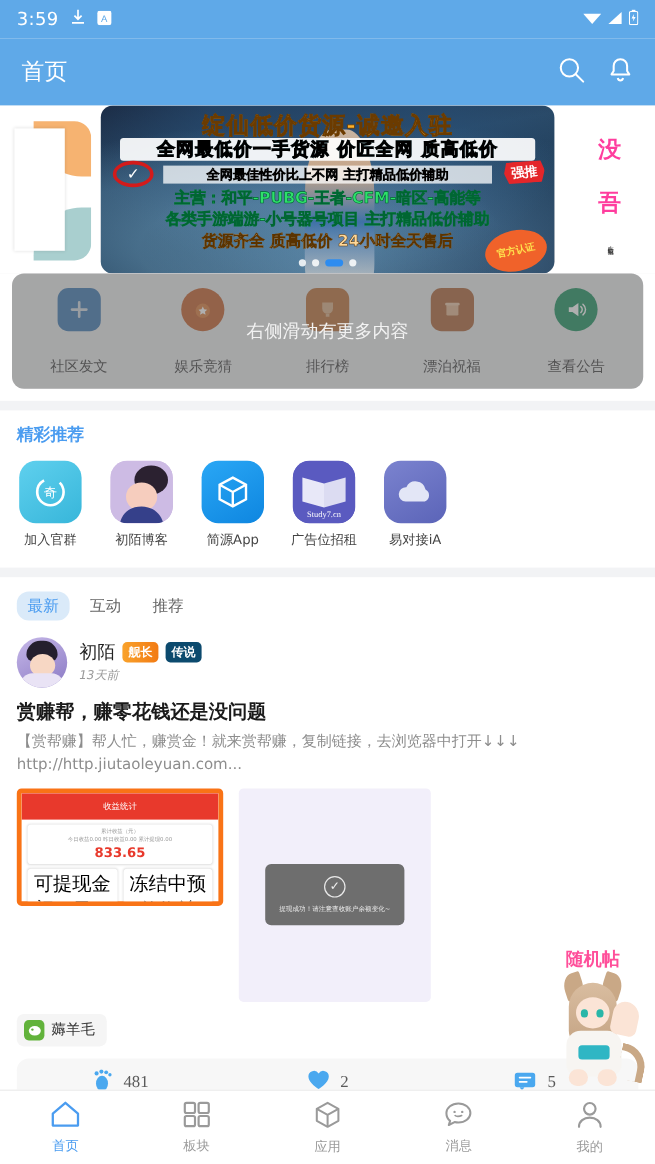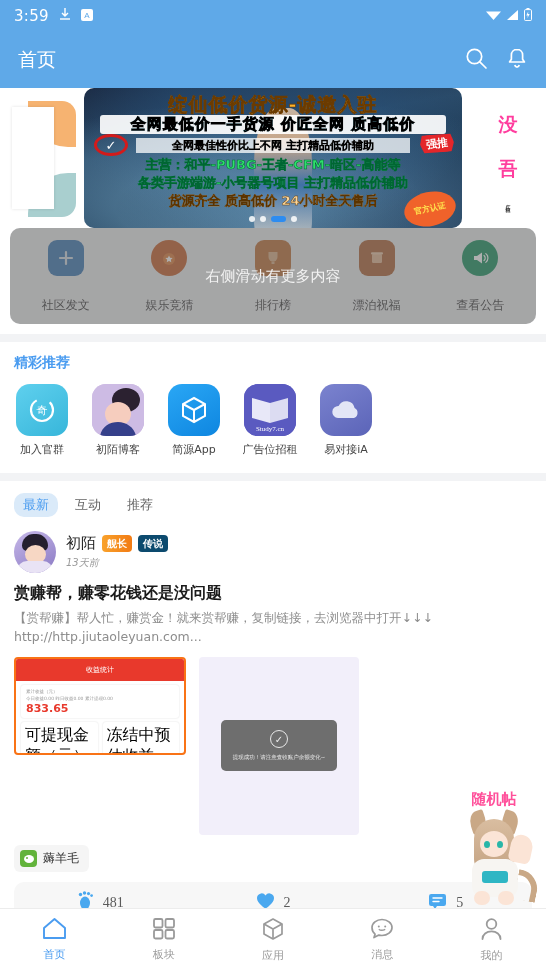--- a/index.html
+++ b/index.html
@@ -139,21 +139,21 @@
   .avatar .cloth { position:absolute; left:3px; bottom:0; width:36px; height:12px;
                    background:#e9e3f5; border-radius:10px 10px 0 0; }
   .p-name-row { display:flex; align-items:center; gap:6px; }
   .p-name { font-size:15px; color:#222; }
   .bdg { font-size:10px; color:#fff; padding:1.5px 5px; border-radius:4px; font-weight:bold; }
   .p-time { font-size:10px; color:#9a9a9a; margin-top:3px;font-style:italic; }
   .p-title { font-size:16px; font-weight:bold; color:#1a1a1a; margin:10px 0 4px; }
   .p-body { font-size:12.5px; color:#8d8d8d; line-height:1.55; }
   .p-imgs { display:flex; gap:13px; margin-top:10px; }
   .thumb1 { width:172px; height:98px; border-radius:4px; overflow:hidden; background:#fff;
-            border:2px solid #f97316; position:relative; }
+            border:4px solid #f97316; position:relative;text-align:center; }
   .t1-top { height:22px; background:#e8392c; display:flex; align-items:center;
             justify-content:center; color:#fff; font-size:7px; }
   .t1-card { margin:4px 5px; background:#fff; border-radius:3px; box-shadow:0 0 2px rgba(0,0,0,.14);
              padding:3px 5px; }
   .t1-card .lbl { font-size:4.5px; color:#999; line-height:1.6; }
   .t1-card .amt { font-size:11px; color:#e8392c; font-weight:bold; }
   .t1-two { display:flex; gap:5px; margin:0 5px; }
   .t1-two > div { flex:1; background:#fff; border-radius:3px; box-shadow:0 0 2px rgba(0,0,0,.14);
                   padding:3px 4px; }
   .thumb2 { width:160px; height:178px; border-radius:4px; background:#f2effa;

